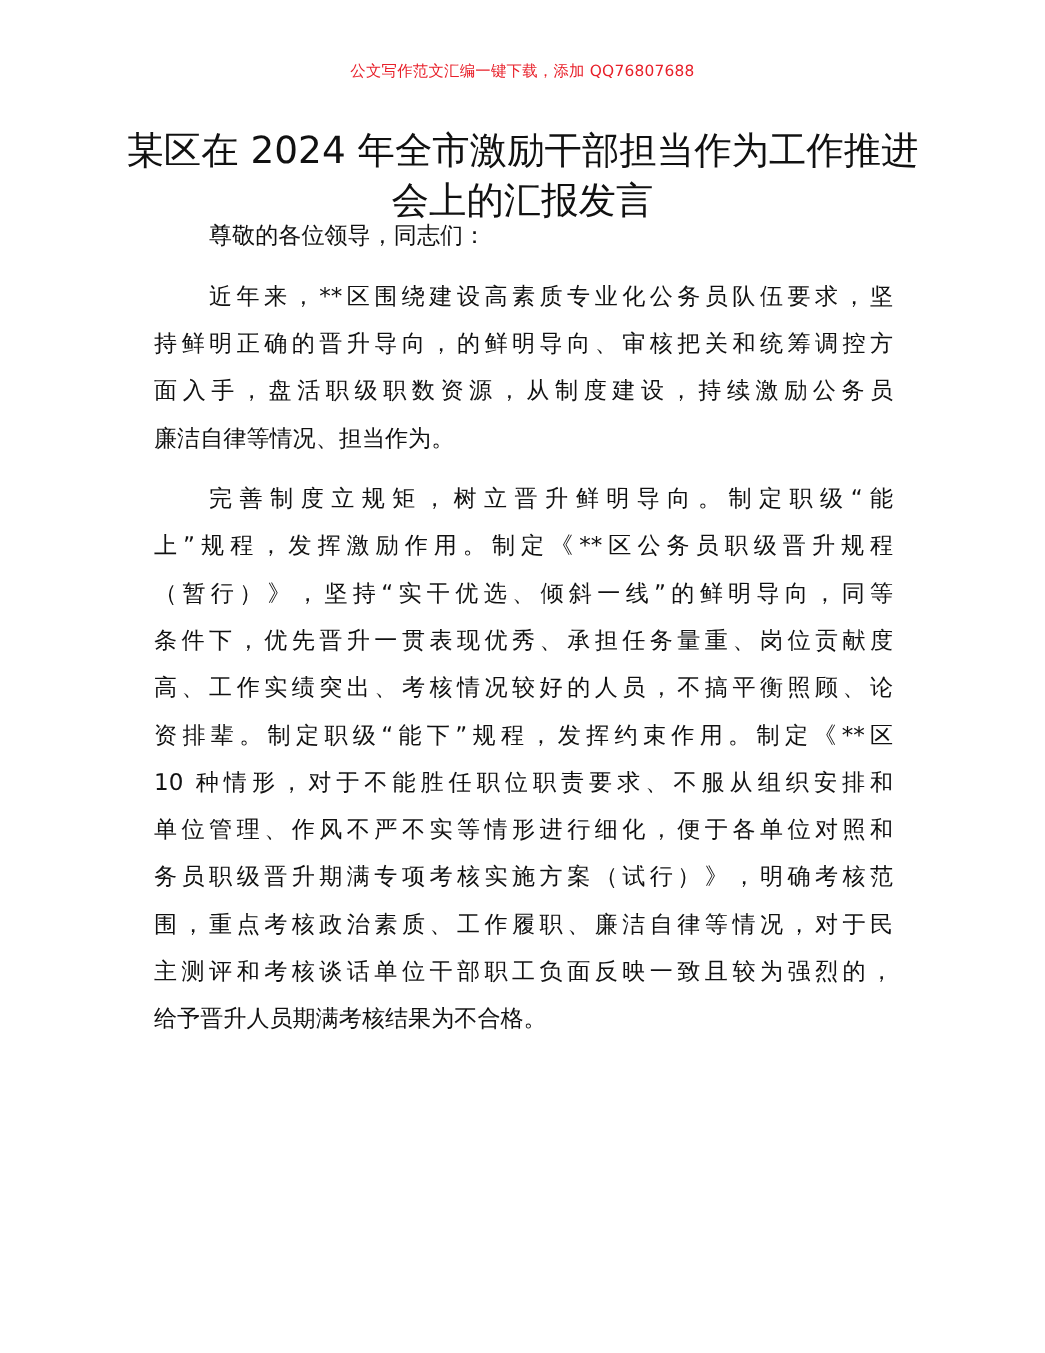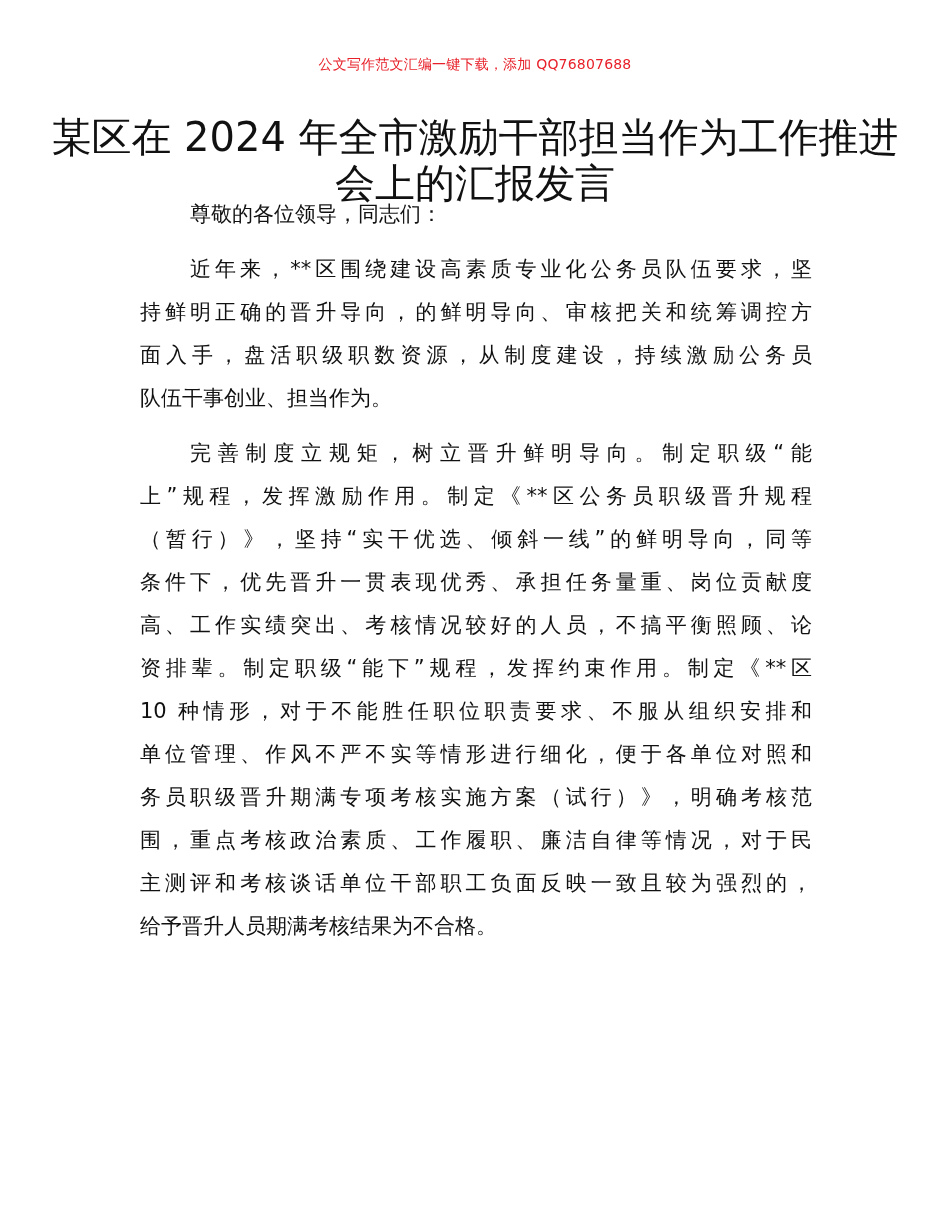--- a/index.html
+++ b/index.html
@@ -1,21 +1,21 @@
 <!DOCTYPE html>
 <html><head>
 <meta charset="utf-8">
 <style>
   html, body { margin: 0; padding: 0; background: #ffffff; }
   body { width: 950px; height: 1230px; position: relative; overflow: hidden;
          font-family: "DejaVu Sans", "Liberation Sans", sans-serif; color: #111111; }
   .banner { position: absolute; top: 56px; left: 0; width: 950px; text-align: center;
             font-size: 14px; color: #e8202a; letter-spacing: 0.2px; }
   .title { position: absolute; top: 114px; left: 0; width: 950px; text-align: center;
-           font-size: 40px; line-height: 46px; color: #111111; }
+           font-size: 34px; line-height: 46px; color: #111111; }
   .title div { white-space: nowrap; }
   .body-text { position: absolute; left: 140px; width: 672px; font-size: 21px; }
   .line { height: 43px; line-height: 43px; white-space: nowrap; overflow: visible;
           text-align: justify; text-align-last: justify; }
   .line.last { text-align-last: left; }
   .indent { padding-left: 50px; }
   .para { margin-bottom: 12px; }
 </style>
 </head>
 <body>
@@ -27,21 +27,21 @@
   <div>会上的汇报发言</div>
 </div>
 
 <div class="body-text" style="top:193px;">
   <div class="line last indent para">尊敬的各位领导，同志们：</div>
 
   <div class="para">
     <div class="line indent">近年来，**区围绕建设高素质专业化公务员队伍要求，坚</div>
     <div class="line">持鲜明正确的晋升导向，的鲜明导向、审核把关和统筹调控方</div>
     <div class="line">面入手，盘活职级职数资源，从制度建设，持续激励公务员</div>
-    <div class="line last">队伍干事创业、担当作为。</div>
+    <div class="line last">廉洁自律等情况、担当作为。</div>
   </div>
 
   <div class="para">
     <div class="line indent">完善制度立规矩，树立晋升鲜明导向。制定职级“能</div>
     <div class="line">上”规程，发挥激励作用。制定《**区公务员职级晋升规程</div>
     <div class="line">（暂行）》，坚持“实干优选、倾斜一线”的鲜明导向，同等</div>
     <div class="line">条件下，优先晋升一贯表现优秀、承担任务量重、岗位贡献度</div>
     <div class="line">高、工作实绩突出、考核情况较好的人员，不搞平衡照顾、论</div>
     <div class="line">资排辈。制定职级“能下”规程，发挥约束作用。制定《**区</div>
     <div class="line">10 种情形，对于不能胜任职位职责要求、不服从组织安排和</div>

